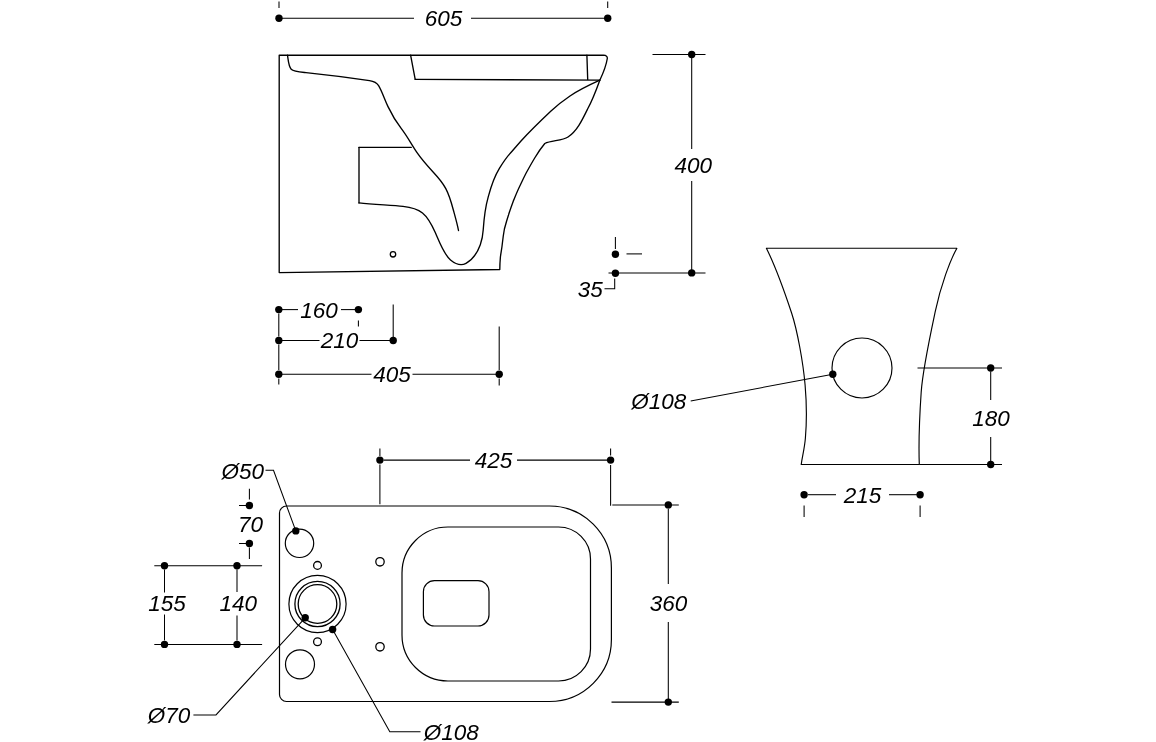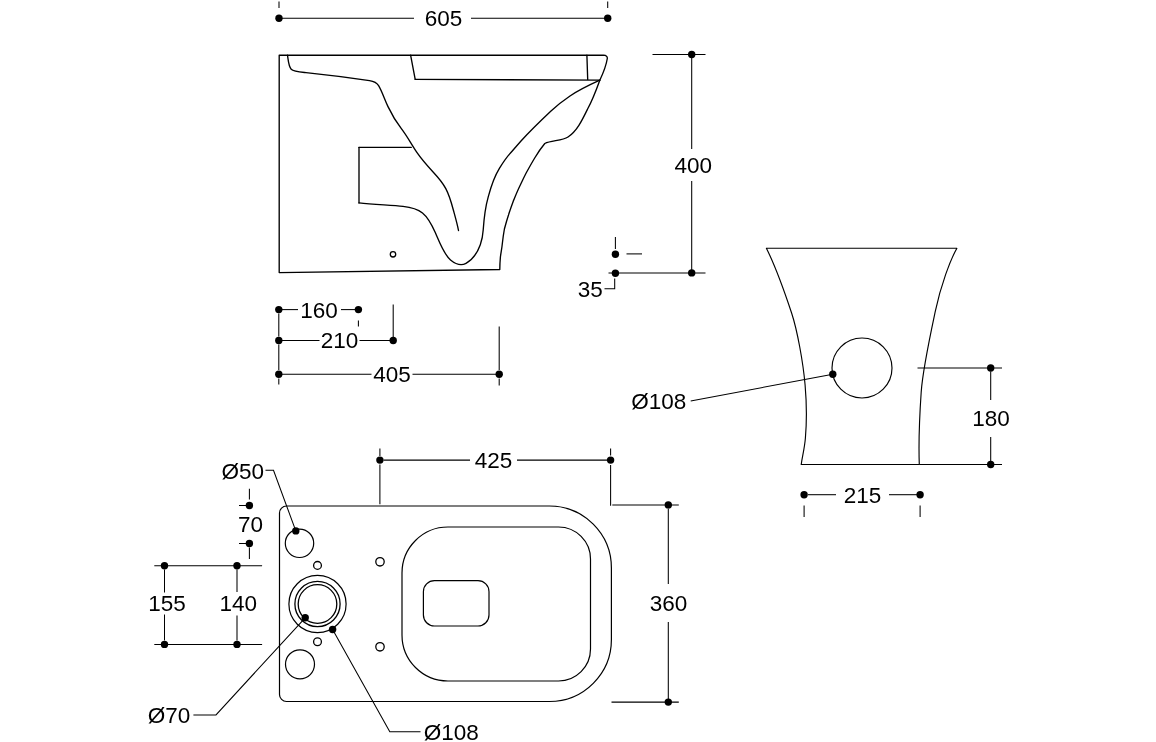--- a/index.html
+++ b/index.html
@@ -1,16 +1,16 @@
 <!DOCTYPE html>
 <html><head>
 <meta charset="utf-8">
 <style>
   html,body{margin:0;padding:0;background:#fff;}
-  .wrap{width:1156px;height:742px;position:relative;background:#f97316;}
+  .wrap{width:1156px;height:742px;position:relative;background:#f97316;font-style:italic;}
   text{font-family:"Liberation Sans",sans-serif;font-size:22.5px;fill:#000;letter-spacing:0px;}
 </style>
 </head>
 <body>
 <div class="wrap">
 <svg width="1156" height="742" viewBox="0 0 1156 742" xmlns="http://www.w3.org/2000/svg">
 <rect x="0" y="0" width="1156" height="742" fill="#fff"></rect>
 
 <g fill="none" stroke="#000" stroke-width="1.35" stroke-linejoin="round" stroke-linecap="round">
 

